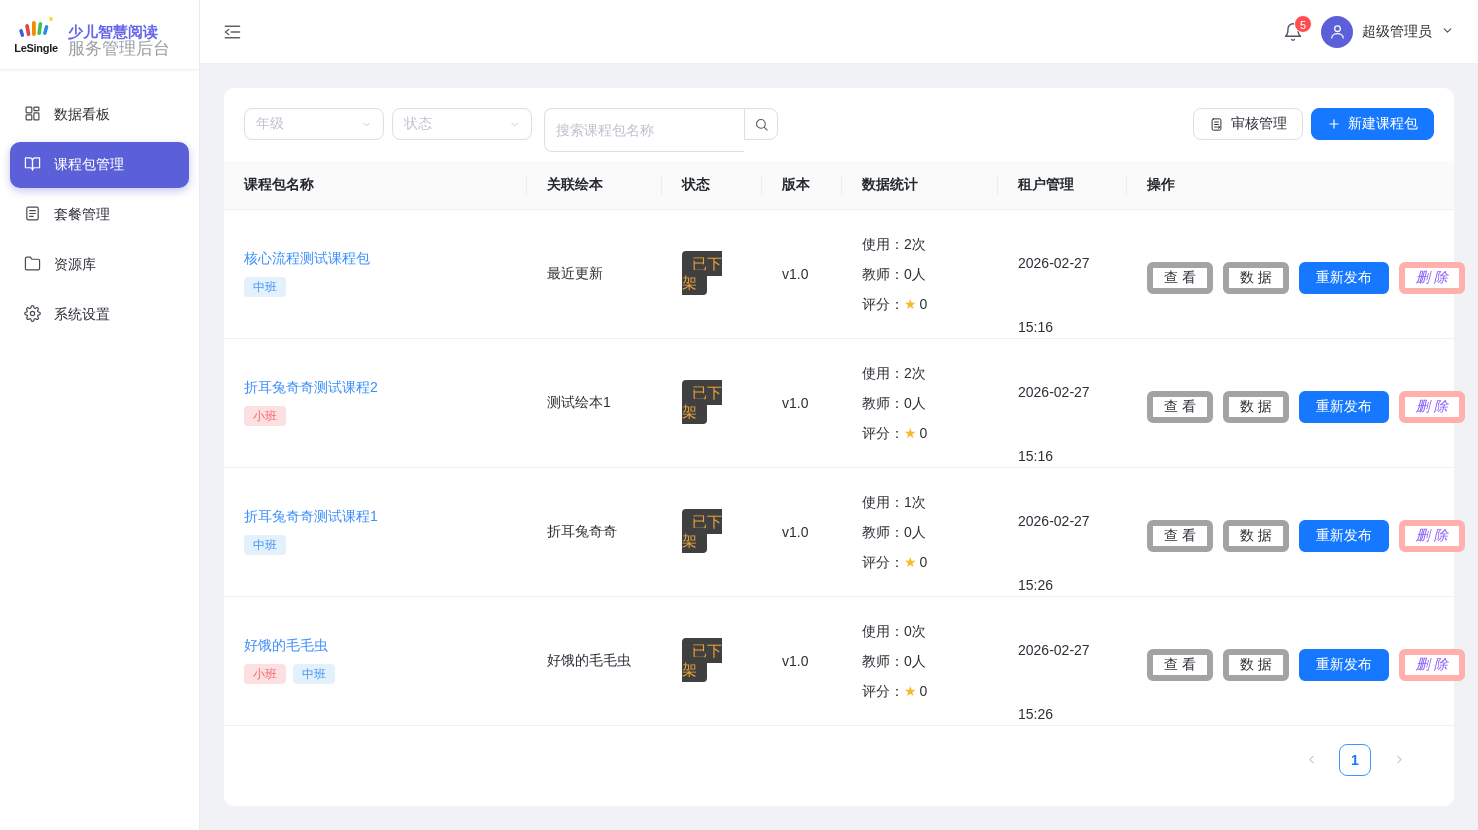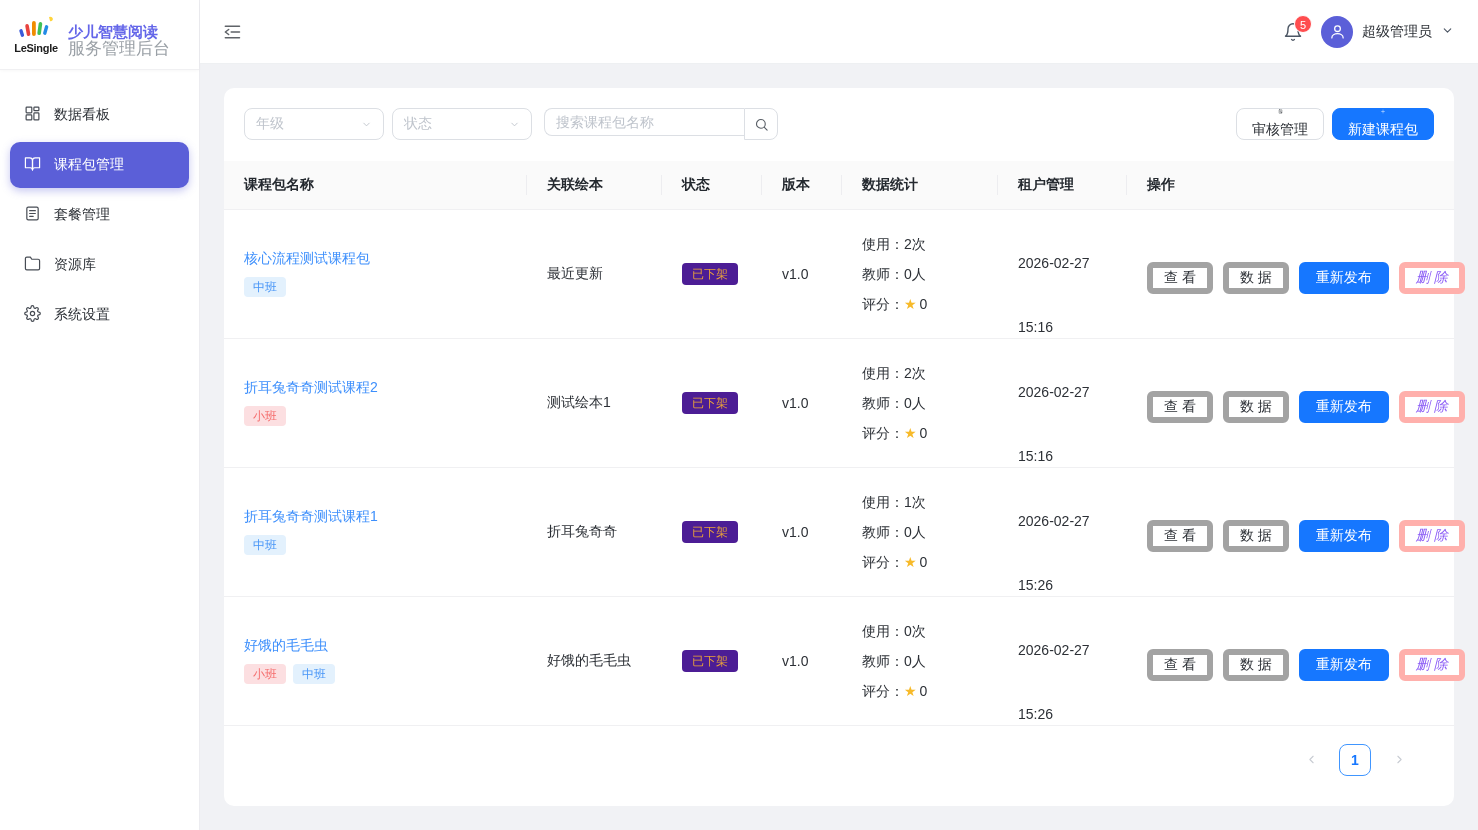--- a/index.html
+++ b/index.html
@@ -35,43 +35,43 @@
   .user-name { color:#2c3036; }
   .chev svg { width:13px; height:13px; stroke:#4b5563; stroke-width:2; fill:none; stroke-linecap:round; stroke-linejoin:round; }
 
   
   .main { flex:1; padding:24px; overflow:hidden; }
   .card { background:#fff; border-radius:10px; height:718px; padding-top:20px; position:relative; }
   .filter-row { display:flex; align-items:center; padding:0 20px; gap:8px; }
   .select-box { width:140px; height:32px; border:1px solid #dcdfe4; border-radius:8px; display:flex; align-items:center; justify-content:space-between; padding:0 11px; color:#bfc4cc; cursor:pointer; background:#fff; }
   .select-box svg { width:11px; height:11px; stroke:#c0c4cc; stroke-width:2; fill:none; stroke-linecap:round; stroke-linejoin:round; }
   .search-group { display:flex; height:32px; margin-left:4px; }
-  .search-input { width:200px; height:28px; border:1px solid #dcdfe4; border-right:none; border-radius:8px 0 0 8px; padding:0 11px; font-size:14px; outline:none; color:#333; }
+  .search-input { width:200px; height:44px; border:1px solid #dcdfe4; border-right:none; border-radius:8px 0 0 8px; padding:0 11px; font-size:14px; outline:none; color:#333; }
   .search-input::placeholder { color:#bfc4cc; }
   .search-btn { width:34px; height:32px; border:1px solid #dcdfe4; border-radius:0 8px 8px 0; background:#fff; display:flex; align-items:center; justify-content:center; cursor:pointer; }
   .search-btn svg { width:15px; height:15px; stroke:#595f66; stroke-width:1.8; fill:none; stroke-linecap:round; stroke-linejoin:round; }
   .spacer { flex:1; }
-  .btn { height:32px; border-radius:8px; display:inline-flex; align-items:center; gap:7px; padding:0 15px; font-size:14px; cursor:pointer; border:1px solid transparent; background:#fff;flex-direction:column; }
+  .btn { height:32px; border-radius:8px; display:inline-flex; align-items:center; gap:7px; padding:0 15px; font-size:14px; cursor:pointer; border:1px solid transparent; background:#fff; }
   .btn-outline { border-color:#dcdfe4; color:#2c3036; }
   .btn-outline svg { width:15px; height:15px; stroke:#2c3036; stroke-width:1.6; fill:none; stroke-linecap:round; stroke-linejoin:round; }
   .btn-primary { background:#1677ff; color:#fff; border-color:#1677ff; }
   .btn-primary svg { width:14px; height:14px; stroke:#fff; stroke-width:2; fill:none; stroke-linecap:round; stroke-linejoin:round; }
 
   
   table { width:100%; border-collapse:collapse; margin-top:21px; table-layout:fixed; }
   thead th { background:#fafafa; height:48px; text-align:left; font-weight:600; color:#24292f; padding:0 20px; position:relative; font-size:14px; }
   thead th:not(:last-child)::after { content:""; position:absolute; right:0; top:14px; width:1px; height:20px; background:#ededf0; }
   tbody td { height:115px; padding:0 20px; border-bottom:1px solid #f0f0f2; vertical-align:middle; color:#2c3036; }
   tbody tr:first-child td { border-top:1px solid #f0f0f2; }
   .pkg-link { color:#3d8ffc; cursor:pointer; text-decoration:none; display:inline-block; }
   .tags { margin-top:9px; display:flex; gap:7px; }
   .tag { font-size:12px; padding:3px 9px; border-radius:4px; line-height:14px; }
   .tag-blue { background:#e3f1fd; color:#4795f7; }
   .tag-red { background:#fcdfe1; color:#f56c6c; }
-  .status-tag { background:#4c1d95; color:#e9a23b; font-size:12px; padding:4px 10px; border-radius:4px; }
+  .status-tag { background:#404040; color:#e9a23b; font-size:15px; padding:4px 10px; border-radius:4px; }
   .stats div { line-height:30px; white-space:nowrap; }
   .star { color:#f7ba2a; margin-right:3px; }
   .date-cell div { line-height:22px;margin-top:42px; }
   .actions { display:flex; gap:10px; align-items:center; flex-wrap:nowrap; }
   .act-btn { height:32px; border-radius:6px; padding:0 11px; font-size:14px; cursor:pointer; background:#fff; border:6px solid #a3a3a3; color:#2c3036; white-space:nowrap;margin-top:8px; }
   .act-primary { background:#1677ff; border-color:#1677ff; color:#fff; }
   .act-danger { border-color:#ffb0ac; color:#8b5cf6;font-style:italic; }
 
   
   .pagination { display:flex; justify-content:flex-end; align-items:center; gap:15px; margin-top:18px; padding-right:42px; }

